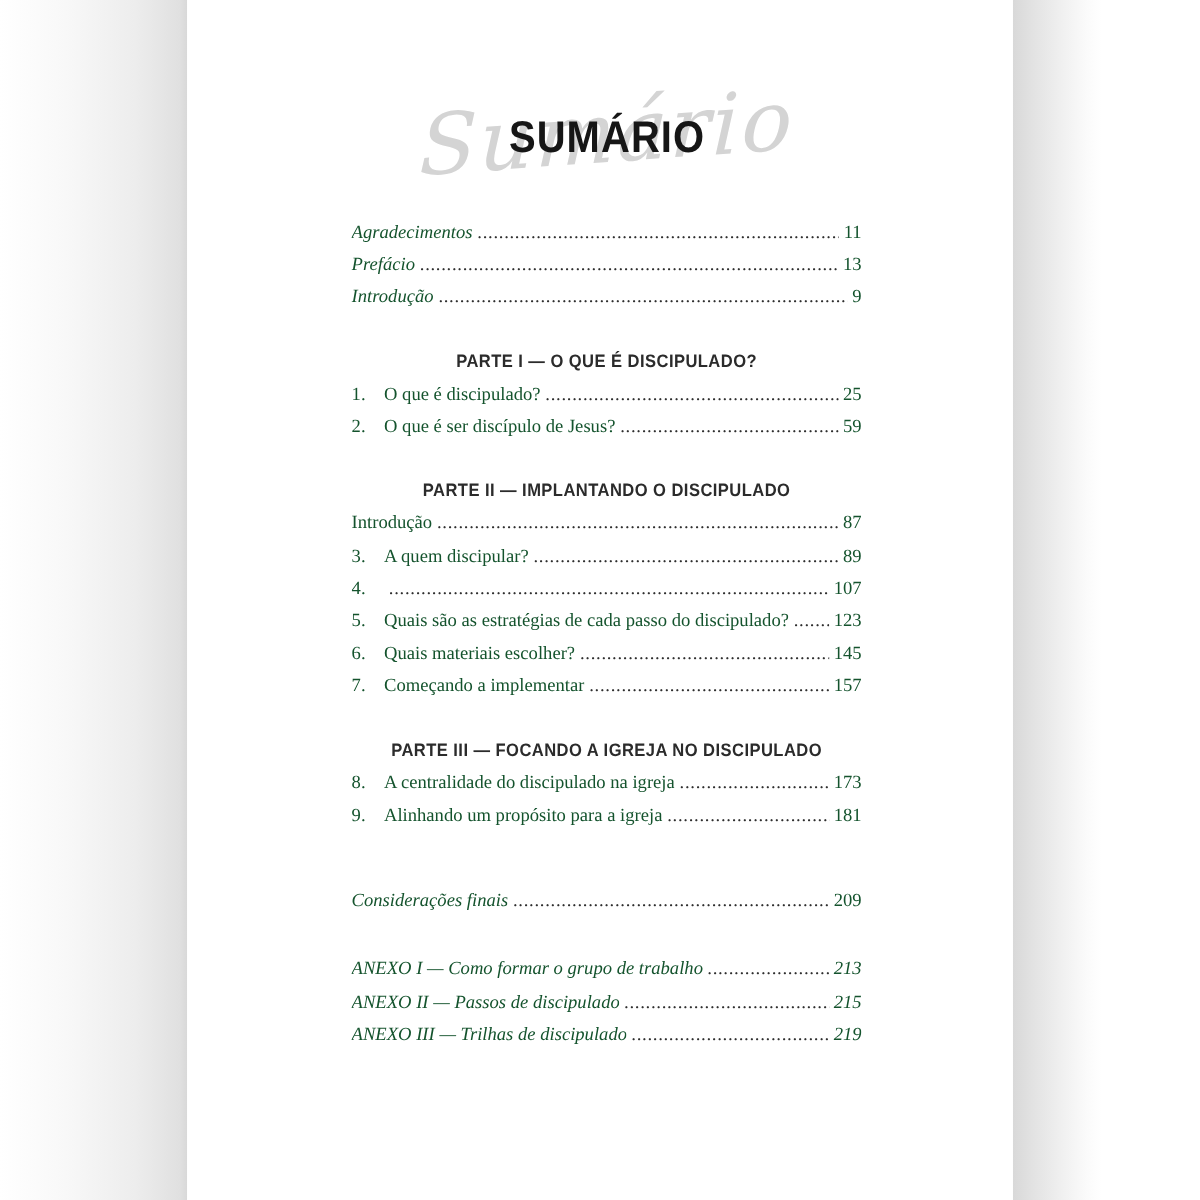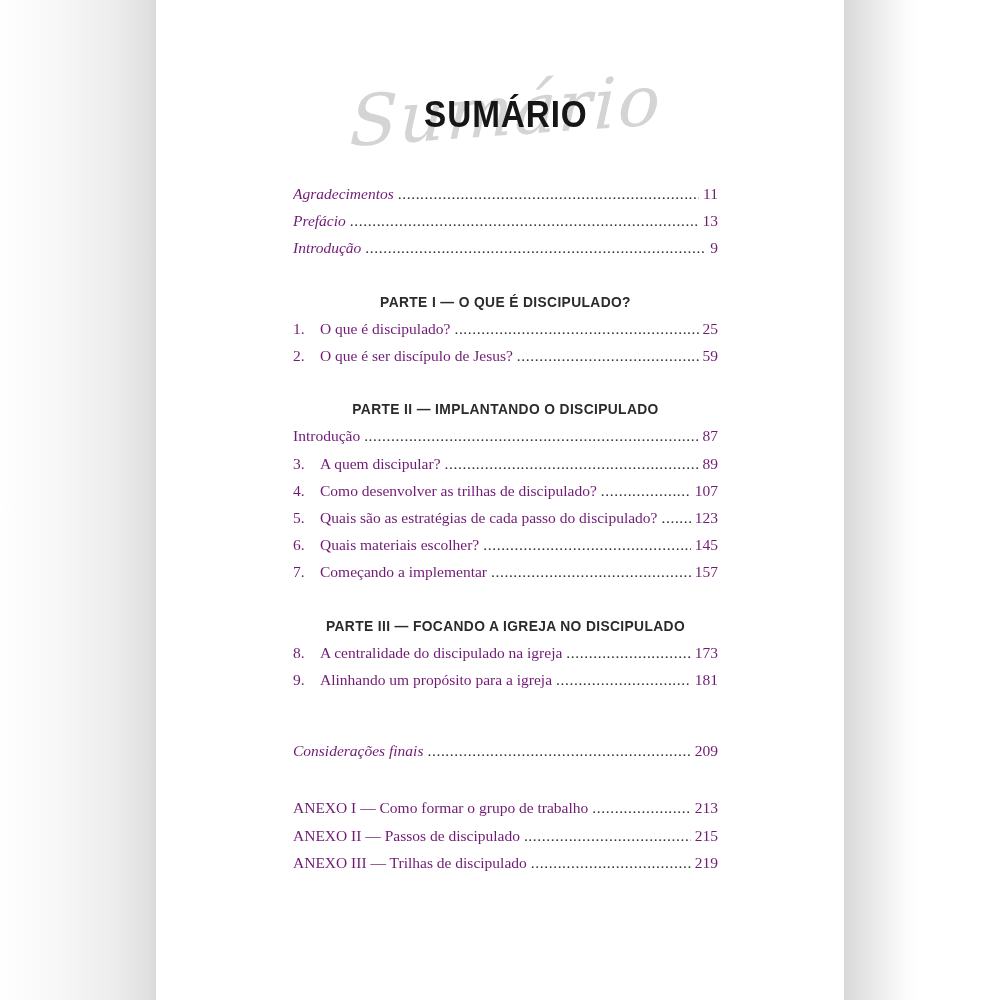--- a/index.html
+++ b/index.html
@@ -53,38 +53,38 @@
     letter-spacing: 1px;
     color: #161616;
     transform: scaleX(0.9);
     display: inline-block;
   }
   
   .toc { margin-top: 34px; }
   .toc-block { margin-top: 0; }
   .toc > .toc-block:nth-child(n+2) { margin-top: 26px; }
   .toc > .toc-block:nth-child(5) { margin-top: 44px; }
-  .toc > .toc-block:nth-child(6) { margin-top: 30px; }
+  .toc > .toc-block:nth-child(6) { margin-top: 30px; font-style: italic; }
   .part-heading {
     font-family: "Liberation Sans", sans-serif;
     font-weight: 700;
     font-size: 15px;
     letter-spacing: 0.4px;
     color: #2b2b2b;
     text-align: center;
     line-height: 27.2px;
     transform: scaleX(0.92);
     white-space: nowrap;
   }
   .toc-row {
     display: flex;
     align-items: baseline;
     overflow: hidden;
     font-size: 15.5px;
-    color: #701a75;
+    color: #14532d;
   }
   .toc-row span { line-height: 27.2px; }
   .num {
     flex: none;
     width: 27px;
   }
   .label { flex: none; white-space: nowrap; max-width: 370px; overflow: hidden; }
   .label.italic { font-style: italic; }
   .leader {
     flex: 1 1 auto;
@@ -154,21 +154,20 @@
               <span class="pagenum">87</span>
             </div>
             <div class="toc-row">
               <span class="num">3.</span>
               <span class="label">A quem discipular?</span>
               <span class="leader"></span>
               <span class="pagenum">89</span>
             </div>
             <div class="toc-row">
               <span class="num">4.</span>
-              <span class="label">Como desenvolver as trilhas de discipulado?</span>
               <span class="leader"></span>
               <span class="pagenum">107</span>
             </div>
             <div class="toc-row">
               <span class="num">5.</span>
               <span class="label">Quais são as estratégias de cada passo do discipulado?</span>
               <span class="leader"></span>
               <span class="pagenum">123</span>
             </div>
             <div class="toc-row">

